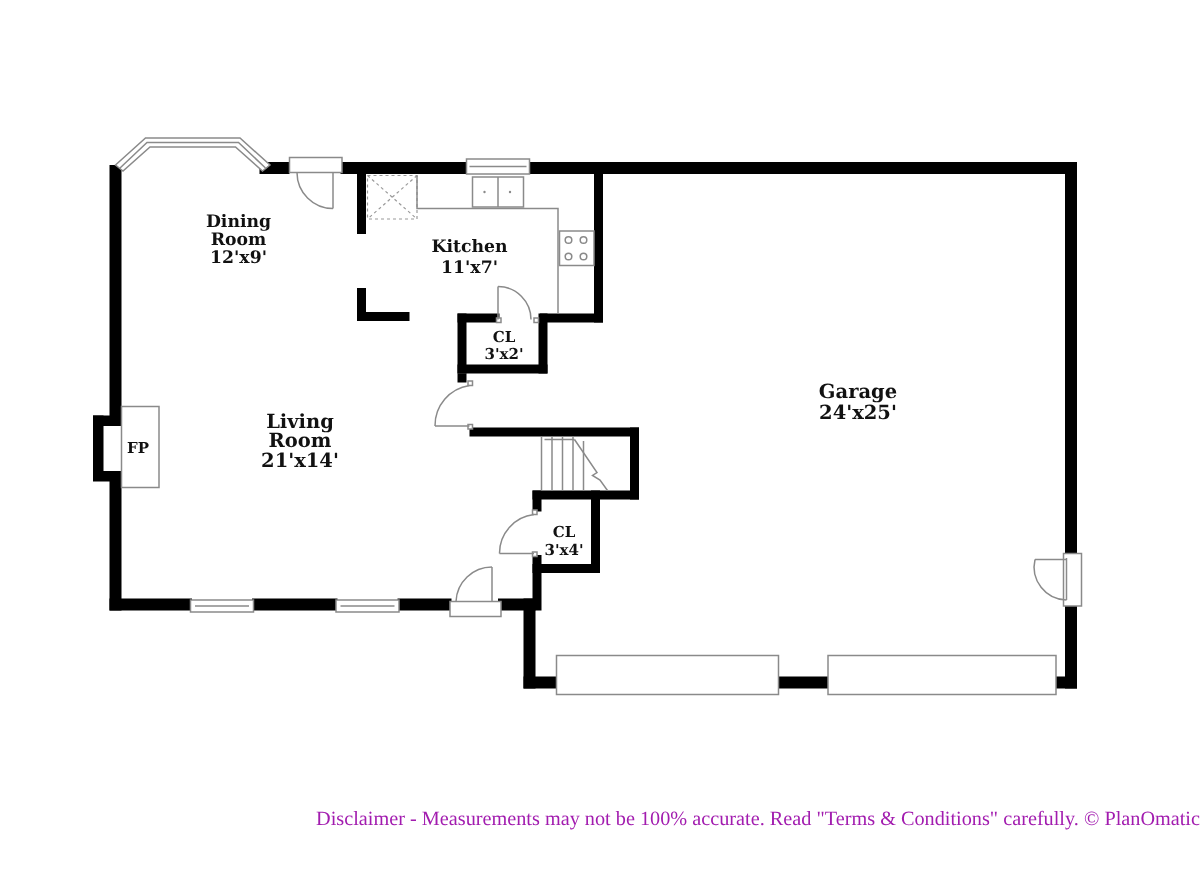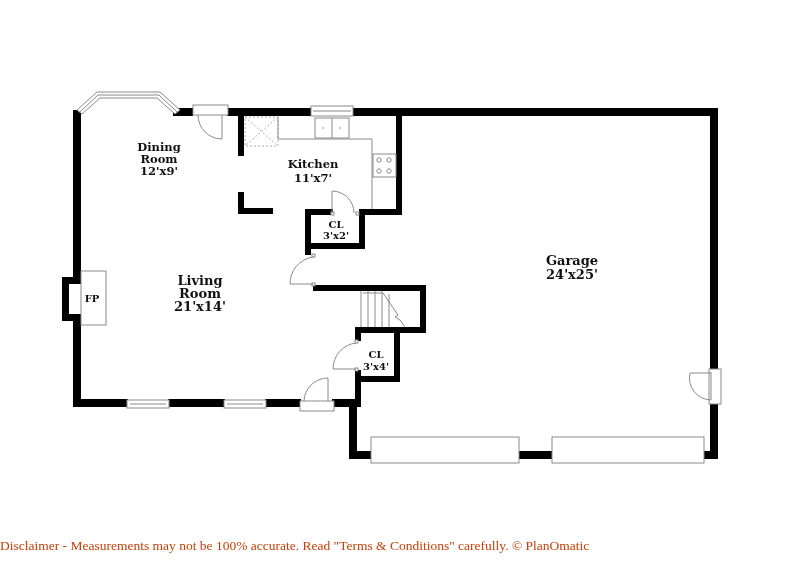--- a/index.html
+++ b/index.html
@@ -7,22 +7,22 @@
     #plan { position: absolute; left: 0; top: 0; width: 800px; height: 582px; }
     .wall { fill: #000000; }
     .thin { fill: none; stroke: #8a8a8a; stroke-width: 1; }
     .thin-w { fill: #ffffff; stroke: #8a8a8a; stroke-width: 1; }
     .dash { fill: none; stroke: #9a9a9a; stroke-width: 0.8; stroke-dasharray: 2 2; }
     .label { font-family: "DejaVu Serif", serif; font-weight: bold; fill: #111111; text-anchor: middle; }
     .lbl-lg { font-size: 13px; }
     .lbl-md { font-size: 11.5px; }
     .lbl-sm { font-size: 10px; }
     .disclaimer {
-      position: absolute; left: 0; top: 538px; width: 800px; text-align: left;
-      font-family: "Liberation Serif", serif; font-size: 13.5px; color: #c2410c;
+      position: absolute; left: 0; top: 538px; width: 800px; text-align: right;
+      font-family: "Liberation Serif", serif; font-size: 13.5px; color: #a21caf;
     }
   </style>
 </head>
 <body>
 
 <svg id="plan" viewBox="0 0 800 582" xmlns="http://www.w3.org/2000/svg">
 
   <g>
 
     <rect class="wall" x="73" y="110" width="8" height="168"></rect>

